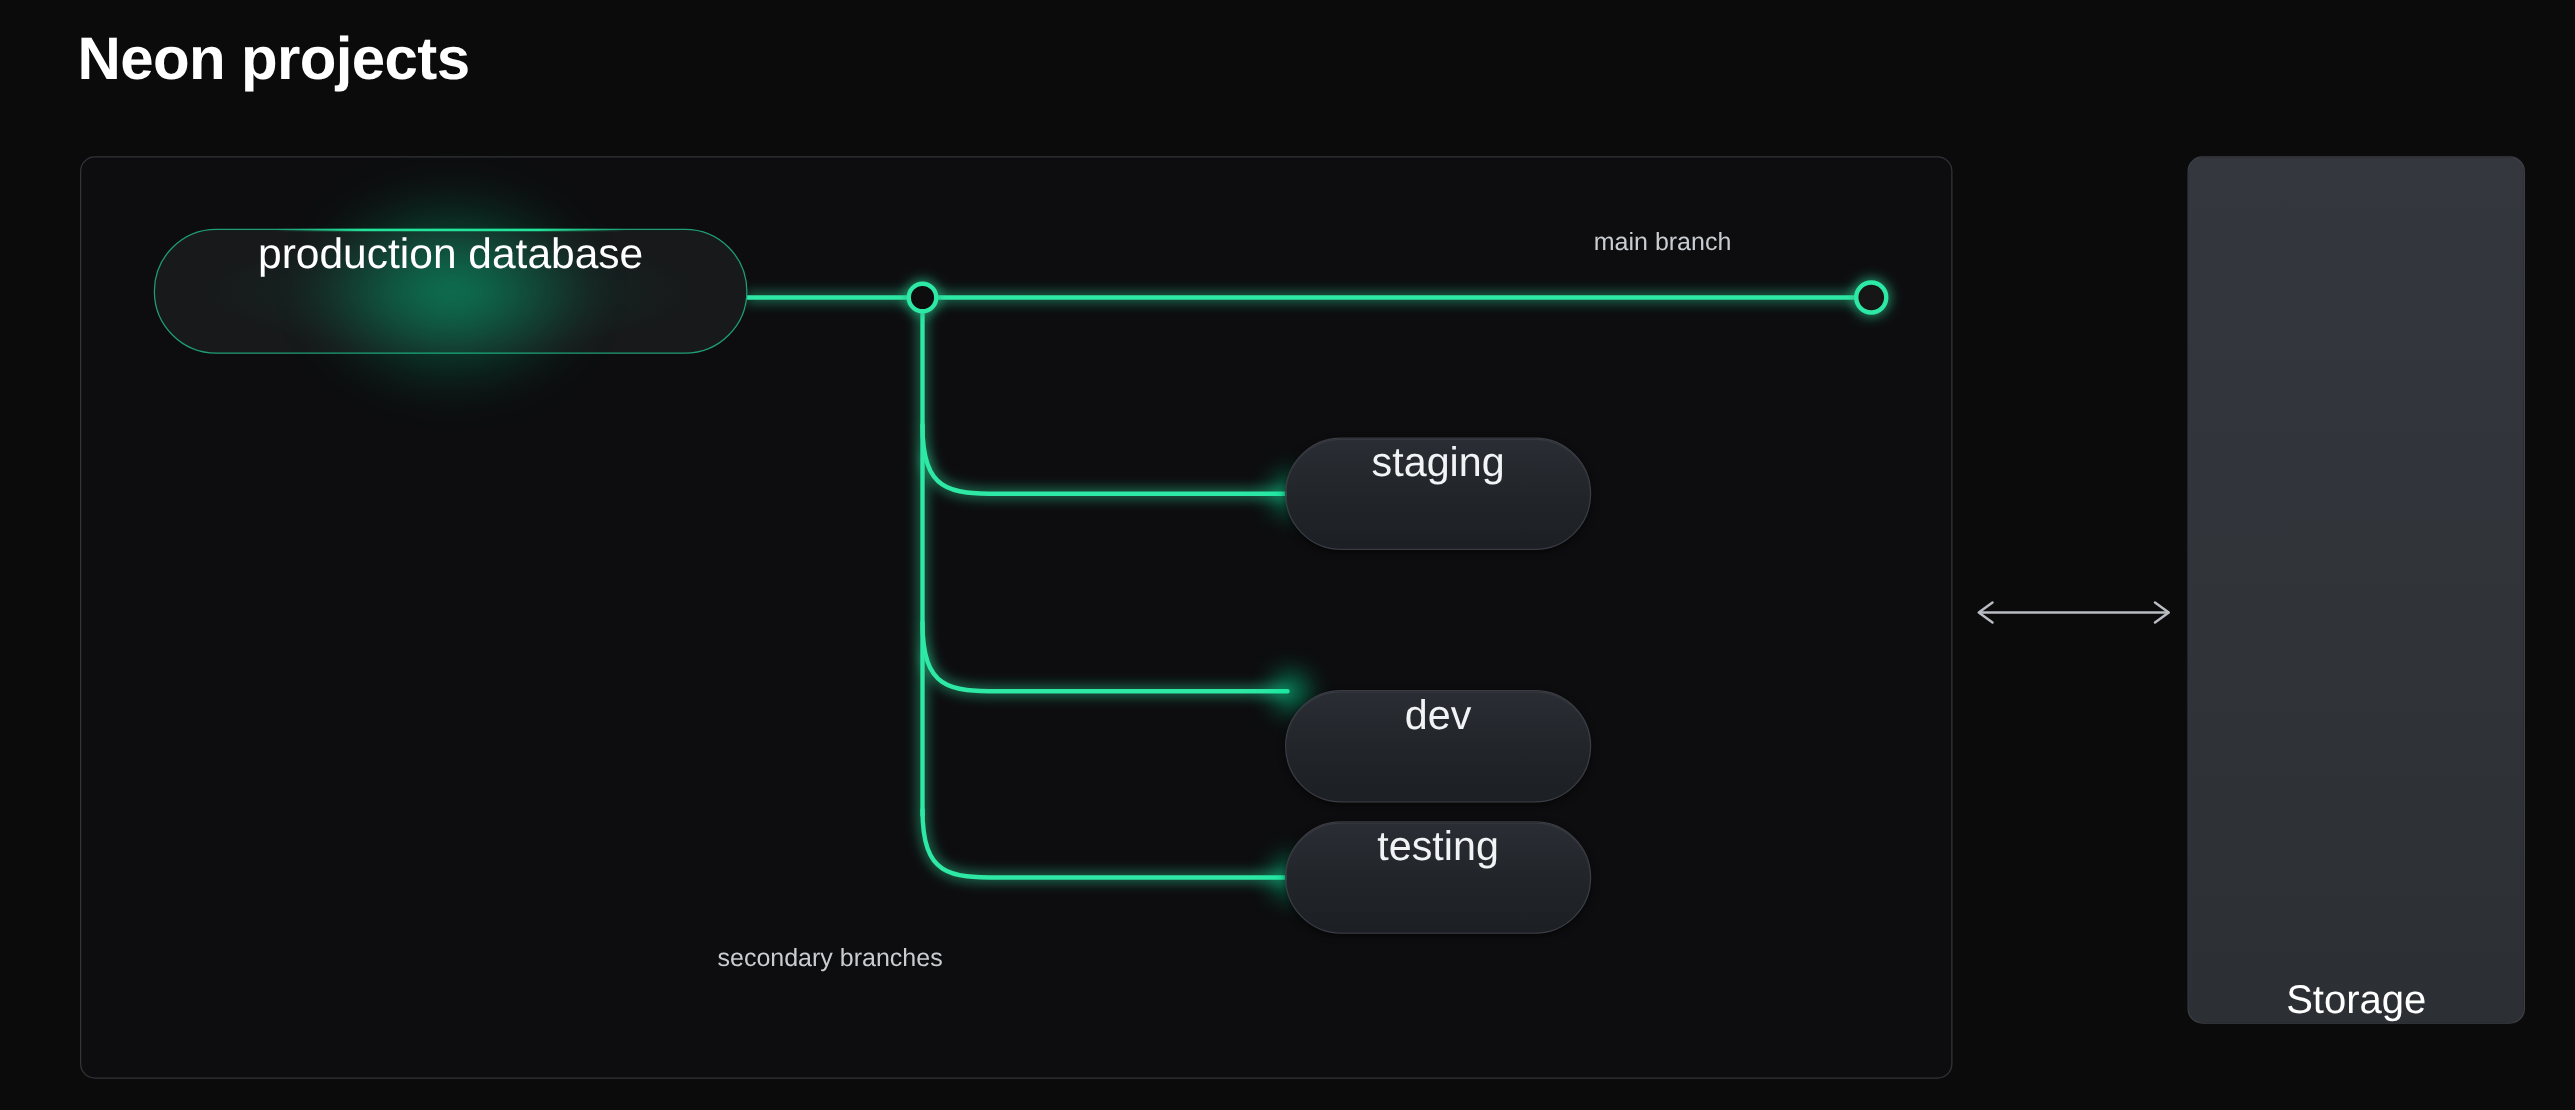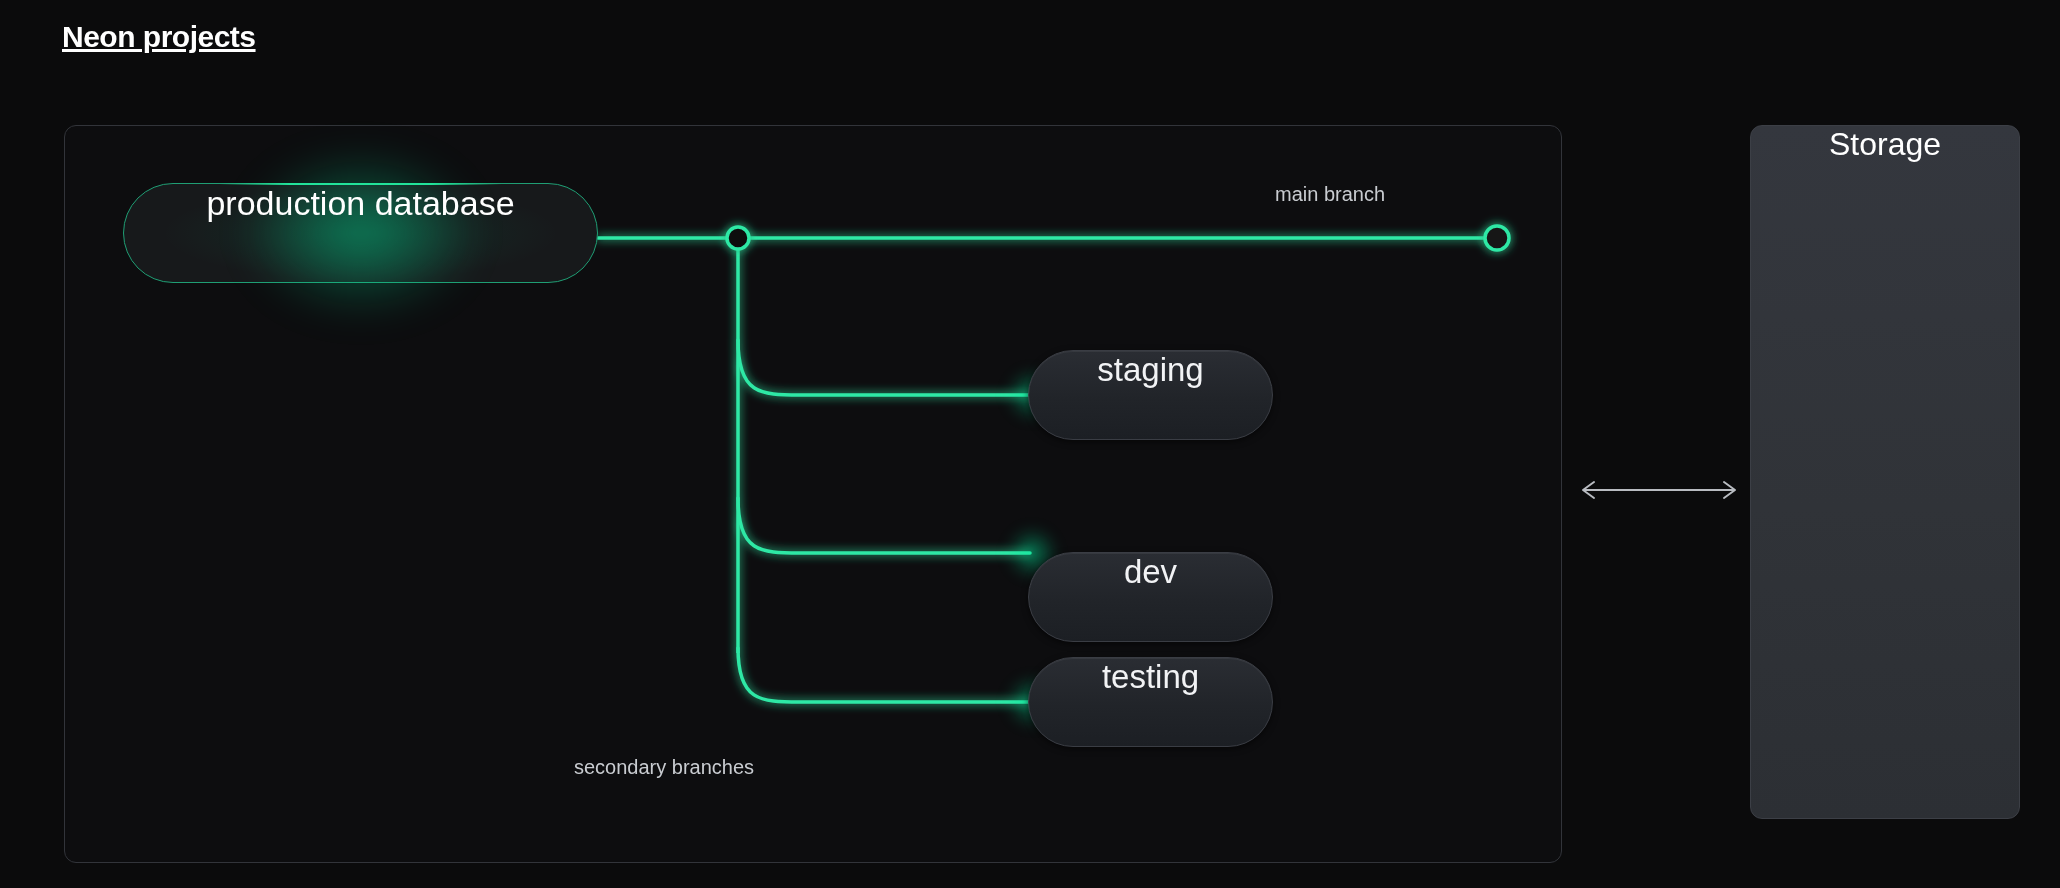--- a/index.html
+++ b/index.html
@@ -13,26 +13,25 @@
     overflow: hidden;
     font-family: "Liberation Sans", sans-serif;
     color: #ffffff;
     position: relative;
   }
 
   #page-title {
     position: absolute;
     left: 62px;
     top: 20px;
-    font-size: 30px;
+    font-size: 48px;
     font-weight: 700;
     letter-spacing: -0.5px;
     color: #ffffff;
     white-space: nowrap;
-    text-decoration: underline;
   }
 
   
   #project-container {
     position: absolute;
     left: 64px;
     top: 125px;
     width: 1498px;
     height: 738px;
     box-sizing: border-box;
@@ -152,21 +151,21 @@
     position: absolute;
     left: 1750px;
     top: 125px;
     width: 270px;
     height: 694px;
     box-sizing: border-box;
     border-radius: 12px;
     border: 1px solid #3c3f46;
     background: linear-gradient(180deg, #34373e 0%, #303338 55%, #2c2f34 100%);
     display: flex;
-    align-items: flex-start;
+    align-items: flex-end;
     justify-content: center;
   }
   #storage-label {
     color: #ffffff;
     font-size: 32px;
     font-weight: 400;
     white-space: nowrap;
   }
 
   #sync-arrow {

